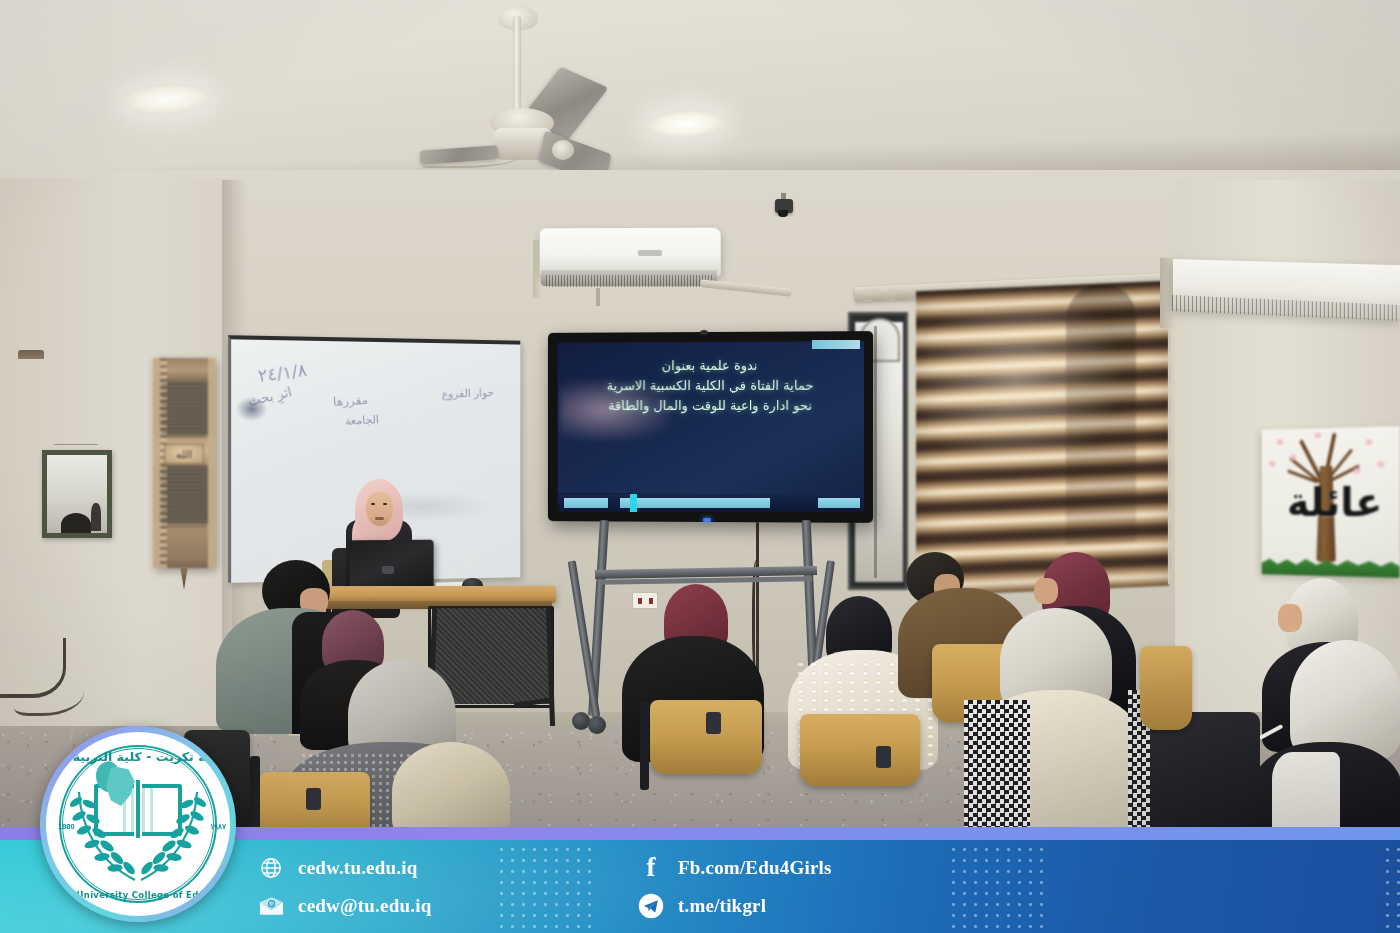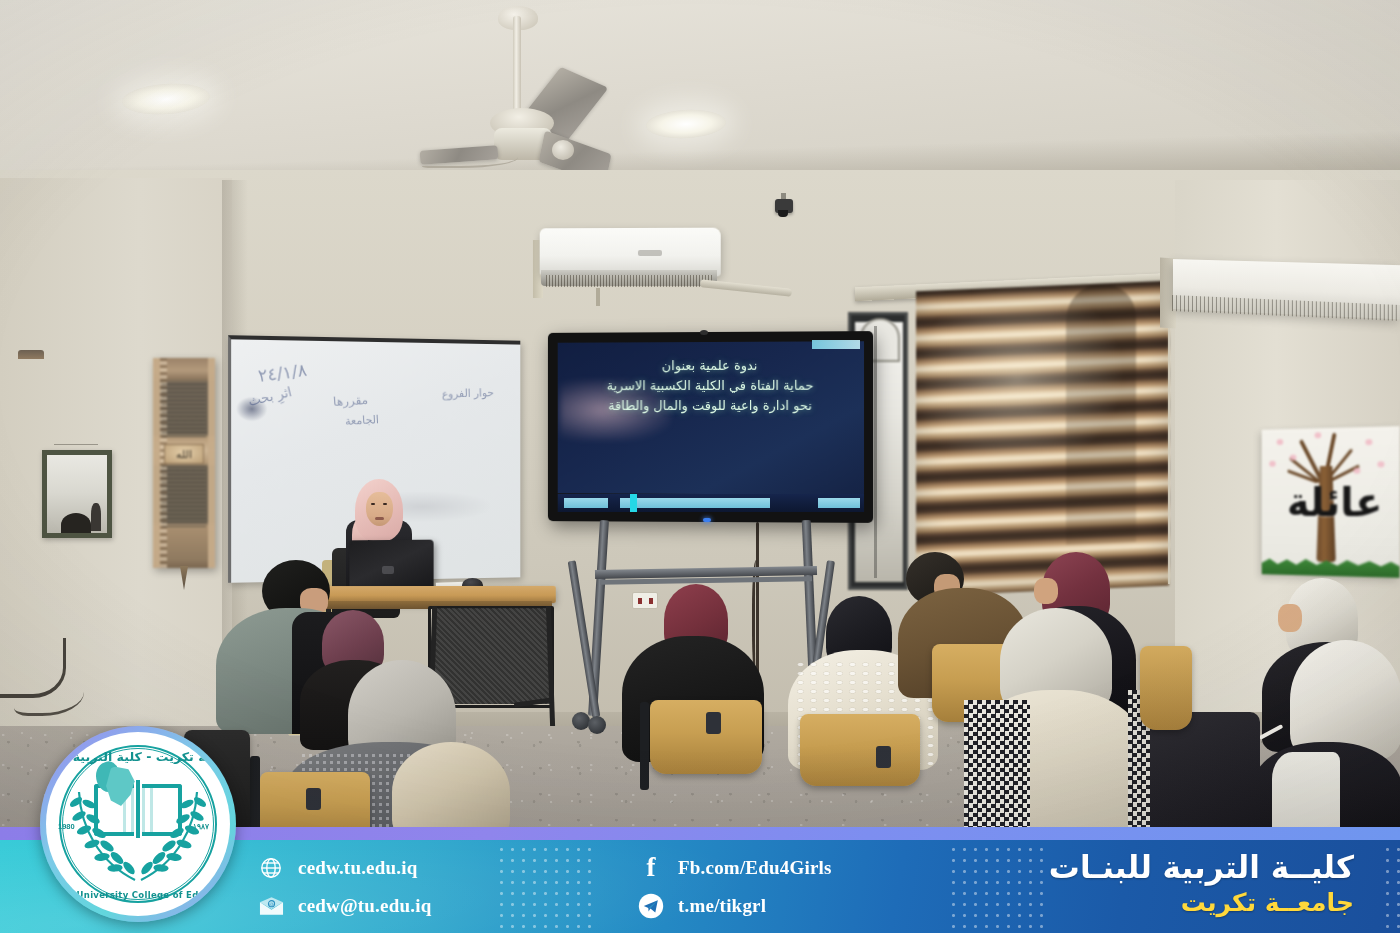--- a/index.html
+++ b/index.html
@@ -750,21 +750,21 @@
     white-space: nowrap;
   }
   .seal-ar-top { top: 18px; font-size: 12px; letter-spacing: .5px; direction: rtl;
     transform: scaleX(1.05); }
   .seal-en-bottom { bottom: 16px; font-size: 8.5px; letter-spacing: .3px; }
   .seal-year {
     position: absolute; top: 90px; font-size: 7.5px; color: #12918f;
     font-family: "Liberation Sans", sans-serif; font-weight: bold;
   }
   .sy-l { left: 12px; }
-  .sy-r { right: 21px; direction: rtl; }
+  .sy-r { right: 4px; direction: rtl; }
   .seal-book {
     position: absolute; left: 48px; top: 52px; width: 88px; height: 52px;
   }
   .book-page {
     position: absolute; top: 0; width: 40px; height: 52px;
     border: 4px solid #17a2a0;
     background: #fff;
   }
   .bp-l { left: 0; border-right: none; border-radius: 3px 0 0 3px;
     box-shadow: inset -3px 0 0 0 #bfe7e6, inset -8px 0 0 0 #fff, inset -11px 0 0 0 #bfe7e6;}
@@ -1156,24 +1156,20 @@
           <svg width="26" height="26" viewBox="0 0 26 26">
             <circle cx="13" cy="13" r="12.2" fill="#ffffff"></circle>
             <path d="M5.8 12.9 L19.8 7.2 L17.3 19.4 L12.4 15.6 L10.6 18.4 L10.3 14.9 Z" fill="#1f6fb5"></path>
             <path d="M10.3 14.9 L19.8 7.2 L12.4 15.6 Z" fill="#2a8fc0"></path>
           </svg>
         </span>
         <span class="contact-text">t.me/tikgrl</span>
       </div>
     </div>
 
-    <div class="brand">
-      <div class="brand-ar1">كليــة التربية للبنـات</div>
-      <div class="brand-ar2">جامعــة تكريت</div>
-    </div>
   </div>
 
   <div id="logo">
     <div id="logo-inner">
       <div class="seal-ring"></div>
       <div class="seal-ring2"></div>
 
       <div class="seal-ar-top">جامعة تكريت - كلية التربية للبنات</div>
 
       <div class="seal-year sy-l">1980</div>

